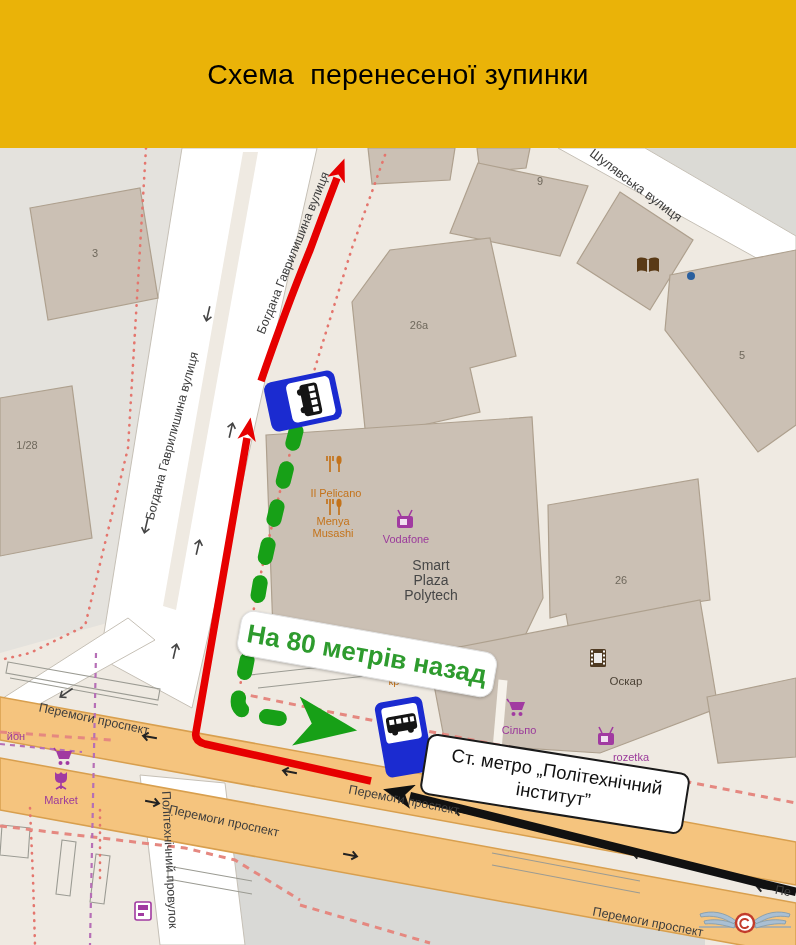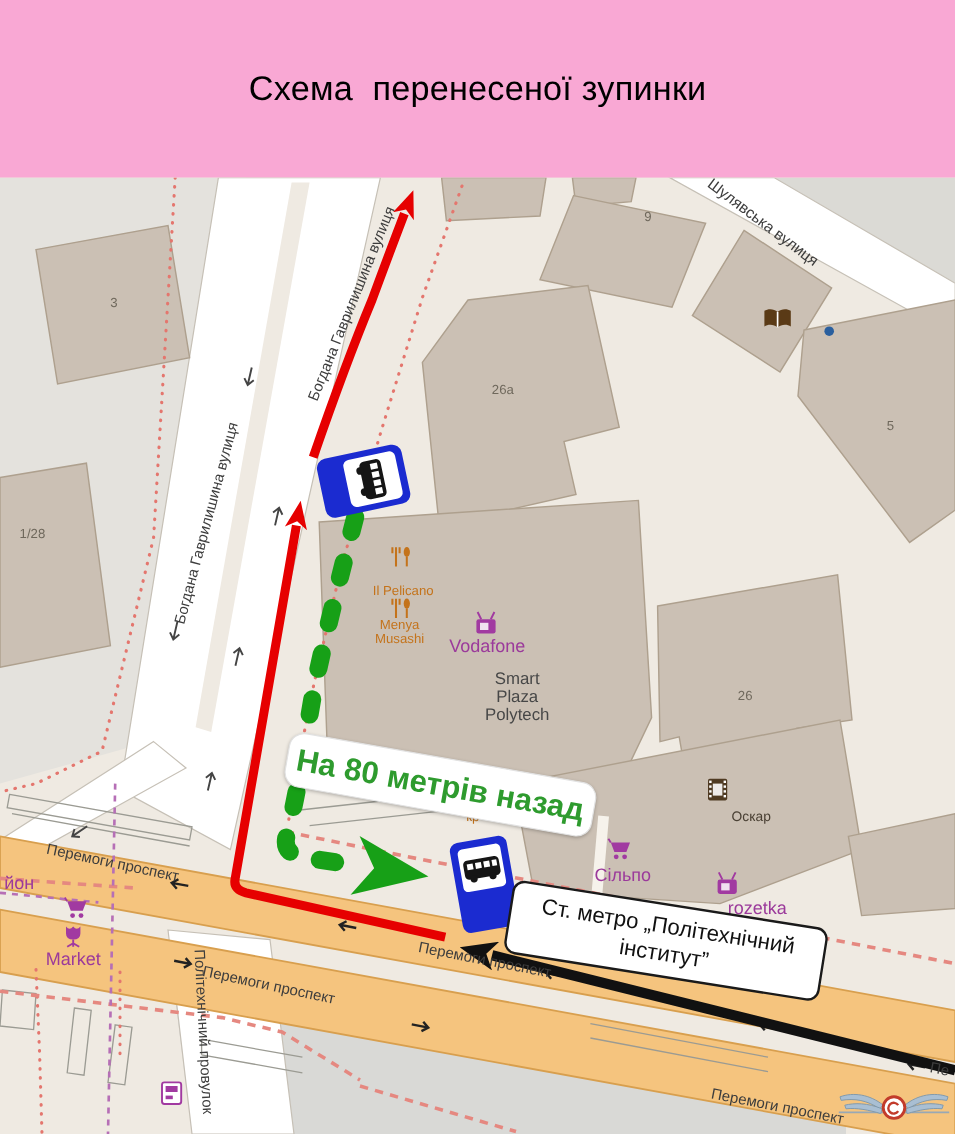--- a/index.html
+++ b/index.html
@@ -1,27 +1,27 @@
 <!DOCTYPE html>
 <html><head>
 <meta charset="utf-8">
 <style>
   html,body{margin:0;padding:0;background:#fff;}
-  .page{position:relative;width:796px;height:945px;background:#f9a8d4;overflow:hidden;
+  .page{position:relative;width:796px;height:945px;background:#eab308;overflow:hidden;
         font-family:"Liberation Sans",sans-serif;}
   .title{height:148px;display:flex;flex-direction:column;justify-content:center;
          align-items:center;text-align:center;color:#000;}
   .title div{font-size:28.5px;line-height:38px;white-space:pre;letter-spacing:.2px;}
   .map{position:relative;width:796px;height:797px;background:#EFEAE2;overflow:hidden;}
   .map svg{position:absolute;left:0;top:0;}
   .lbl{position:absolute;transform:translate(-50%,-50%);white-space:nowrap;
        color:#3d3d3d;font-size:12.5px;}
   .bnum{color:#6F685C;font-size:11px;}
   .poi-o{color:#C4731B;font-size:11px;}
-  .poi-p{color:#9B3A9B;font-size:15px;}
+  .poi-p{color:#9B3A9B;font-size:11px;}
   .poi-g{color:#474747;font-size:14px;}
   .wrap{white-space:normal;text-align:center;line-height:1.08;}
   .callout{position:absolute;background:#fff;text-align:center;}
   .green-note{width:258px;height:44px;border-radius:13px;border:1px solid #e2e2e2;
       box-shadow:0 1px 3px rgba(0,0,0,.25);line-height:44px;font-size:26px;font-weight:bold;
       color:#2E9B2E;transform:translate(-50%,-50%) rotate(10deg);}
   .metro-note{width:254px;border-radius:10px;border:2.5px solid #1a1a1a;padding:6px 4px 7px;
       font-size:18.5px;line-height:1.22;color:#111;
       transform:translate(-50%,-50%) rotate(9deg);}
 </style>

